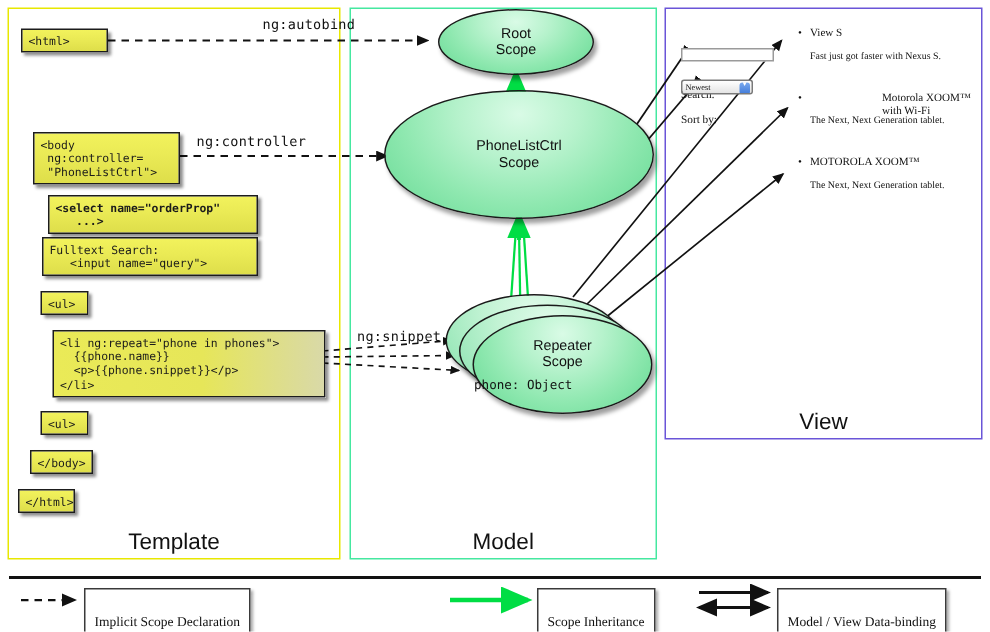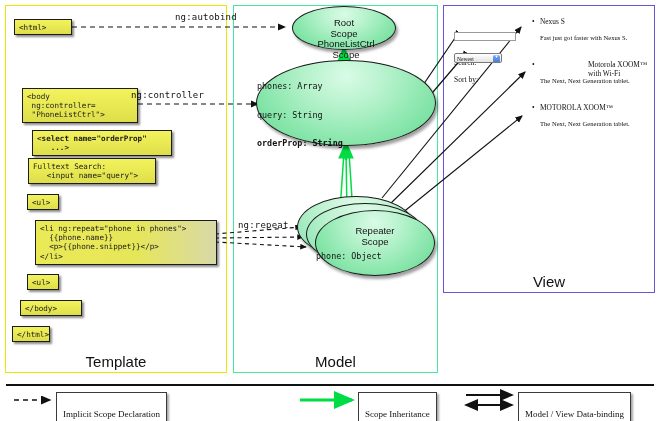--- a/index.html
+++ b/index.html
@@ -164,81 +164,76 @@
       <path d="M396,218 L522,116" stroke="#111" stroke-width="1.1" fill="none" marker-end="url(#ah-black)"></path>
     </g>
 
     <g>
       <path d="M408,232 L452,36" stroke="#111" stroke-width="1.1" fill="none" opacity="0"></path>
     </g>
   </svg>
 
   <div class="codebox" style="left:14px;top:19px;width:58px;">&lt;html&gt;</div>
 
-  <div class="codebox" style="left:22px;top:88px;width:116px;">&lt;body
+  <div class="codebox" style="left:22px;top:88px;width:98px;">&lt;body
  ng:controller=
  "PhoneListCtrl"&gt;</div>
 
   <div class="codebox bold" style="left:32px;top:130px;width:140px;">&lt;select name="orderProp"
    ...&gt;</div>
 
-  <div class="codebox" style="left:28px;top:158px;width:128px;">Fulltext Search:
+  <div class="codebox" style="left:28px;top:158px;width:144px;">Fulltext Search:
    &lt;input name="query"&gt;</div>
 
   <div class="codebox" style="left:27px;top:194px;width:32px;">&lt;ul&gt;</div>
 
   <div class="codebox grad-wide" style="left:35px;top:220px;width:182px;">&lt;li ng:repeat="phone in phones"&gt;
   {{phone.name}}
   &lt;p&gt;{{phone.snippet}}&lt;/p&gt;
 &lt;/li&gt;</div>
 
   <div class="codebox" style="left:27px;top:274px;width:32px;">&lt;ul&gt;</div>
 
-  <div class="codebox" style="left:20px;top:300px;width:62px;">&lt;/body&gt;</div>
+  <div class="codebox" style="left:20px;top:300px;width:42px;">&lt;/body&gt;</div>
 
   <div class="codebox" style="left:12px;top:326px;width:38px;">&lt;/html&gt;</div>
 
   <div class="conn-label" style="left:148px;top:12px;margin-left:27px;">ng:autobind</div>
   <div class="conn-label" style="left:131px;top:90px;">ng:controller</div>
-  <div class="conn-label" style="left:238px;top:220px;">ng:repeat</div>
+  <div class="conn-label" style="left:238px;top:220px;">ng:snippet</div>
 
   <div class="scope" style="left:292px;top:6px;width:104px;height:44px;">
     <div class="title">Root</div>
     <div class="title">Scope</div>
   </div>
 
   <div class="scope" style="left:256px;top:60px;width:180px;height:86px;">
     <div class="title">PhoneListCtrl</div>
     <div class="title">Scope</div>
-    <div class="props">
-      <div>phones: Array</div>
-      <div>query: String</div>
-      <div style="font-weight:bold;">orderProp: String</div>
-    </div>
   </div>
 
   <div class="scope ghost" style="left:297px;top:196px;width:118px;height:62px;"></div>
   <div class="scope ghost" style="left:306px;top:203px;width:118px;height:62px;"></div>
   <div class="scope" style="left:315px;top:210px;width:120px;height:66px;">
     <div class="title">Repeater</div>
     <div class="title">Scope</div>
     <div class="props" style="margin-top:5px;">phone: Object</div>
   </div>
 
   <div id="view-inner">
     <div class="view-lbl" style="left:4px;top:10px;margin-top:36px;">Search:</div>
     <div id="search-input"></div>
 
     <div class="view-lbl" style="left:4px;top:31px;margin-top:32px;">Sort by:</div>
     <div id="sort-select">
       <span>Newest</span>
       <span class="arrowbtn">▾</span>
     </div>
 
-    <div class="phone-item phone-name" style="left:90px;top:5px;">Nexus S</div>
+    <div class="phone-item phone-name" style="left:90px;top:5px;">View S</div>
     <div class="phone-item phone-snip" style="left:90px;top:22px;">Fast just got faster with Nexus S.</div>
 
     <div class="phone-item phone-name" style="left:90px;top:48px;padding-left:48px;">Motorola XOOM™  with Wi-Fi</div>
     <div class="phone-item phone-snip" style="left:90px;top:65px;">The Next, Next Generation tablet.</div>
 
     <div class="phone-item phone-name" style="left:90px;top:91px;">MOTOROLA XOOM™</div>
     <div class="phone-item phone-snip" style="left:90px;top:108px;">The Next, Next Generation tablet.</div>
   </div>
 
   <div id="legend-rule"></div>

